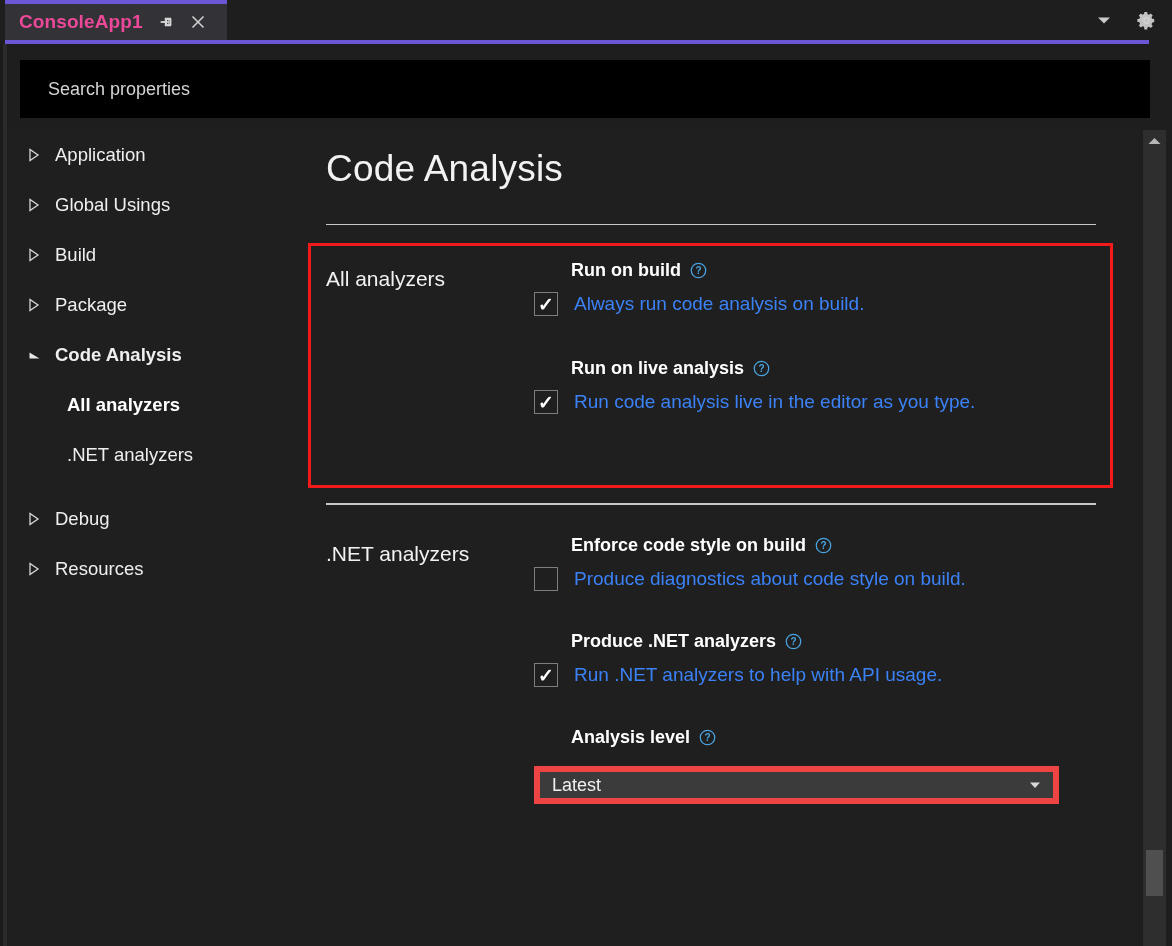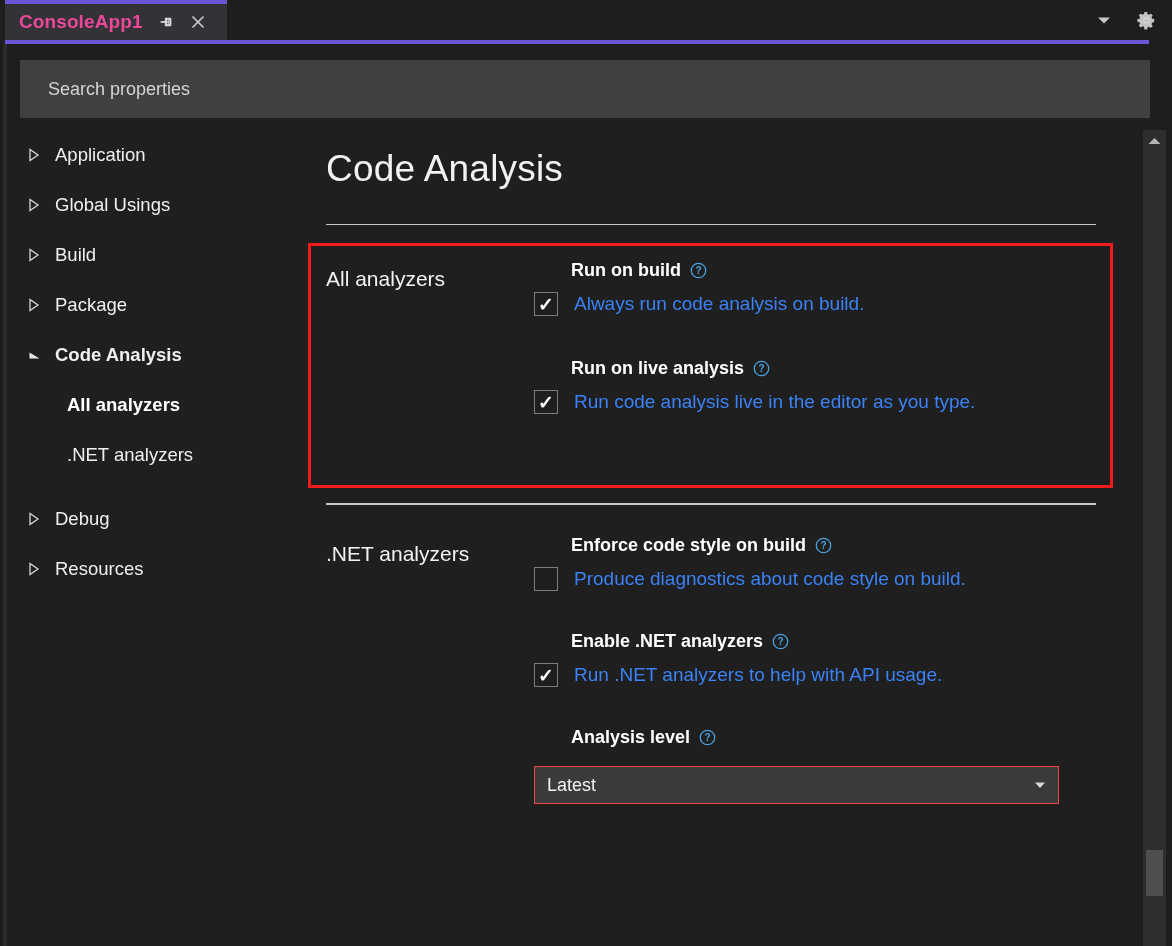--- a/index.html
+++ b/index.html
@@ -100,21 +100,21 @@
     align-items: center;
     justify-content: center;
     cursor: pointer;
   }
 
   
   .searchbar {
     position: absolute;
     left: 20px; top: 60px;
     width: 1130px; height: 58px;
-    background: #404040;
+    background: #000000;
     box-sizing: border-box;
     display: flex;
     align-items: center;
     padding-left: 26px;
   }
   .searchbar input {
     width: 100%;
     background: transparent;
     border: none;
     outline: none;
@@ -268,21 +268,21 @@
     left: 19px; top: 373px;
     width: 770px; height: 2px;
     background: #c8c8c8;
   }
 
   
   .dropdown {
     margin-top: 18px;
     width: 525px; height: 38px;
     background: #3b3b3b;
-    border: 1px solid #ef4444;
+    border: 6px solid #ef4444;
     box-sizing: border-box;
     display: flex;
     align-items: center;
     justify-content: space-between;
     padding: 0 10px 0 12px;
     cursor: pointer;
   }
   .dropdown-value {
     font-size: 18px;
     color: #f0f0f0;
@@ -512,21 +512,21 @@
           </span>
         </div>
         <div class="checkrow">
           <span class="checkbox unchecked"></span>
           <span class="check-label">Produce diagnostics about code style on build.</span>
         </div>
       </div>
 
       <div class="field-group" style="margin-bottom:40px;">
         <div class="field-title">
-          <span>Enable .NET analyzers</span>
+          <span>Produce .NET analyzers</span>
           <span class="help-icon">
             <svg width="17" height="17" viewBox="0 0 17 17">
               <circle cx="8.5" cy="8.5" r="7.2" fill="none" stroke="#4aa3e0" stroke-width="1.25"></circle>
               <text x="8.5" y="12.3" text-anchor="middle" font-family="Liberation Sans, sans-serif" font-size="10" fill="#4aa3e0">?</text>
             </svg>
           </span>
         </div>
         <div class="checkrow">
           <span class="checkbox">
               <span class="tick">✓</span>

